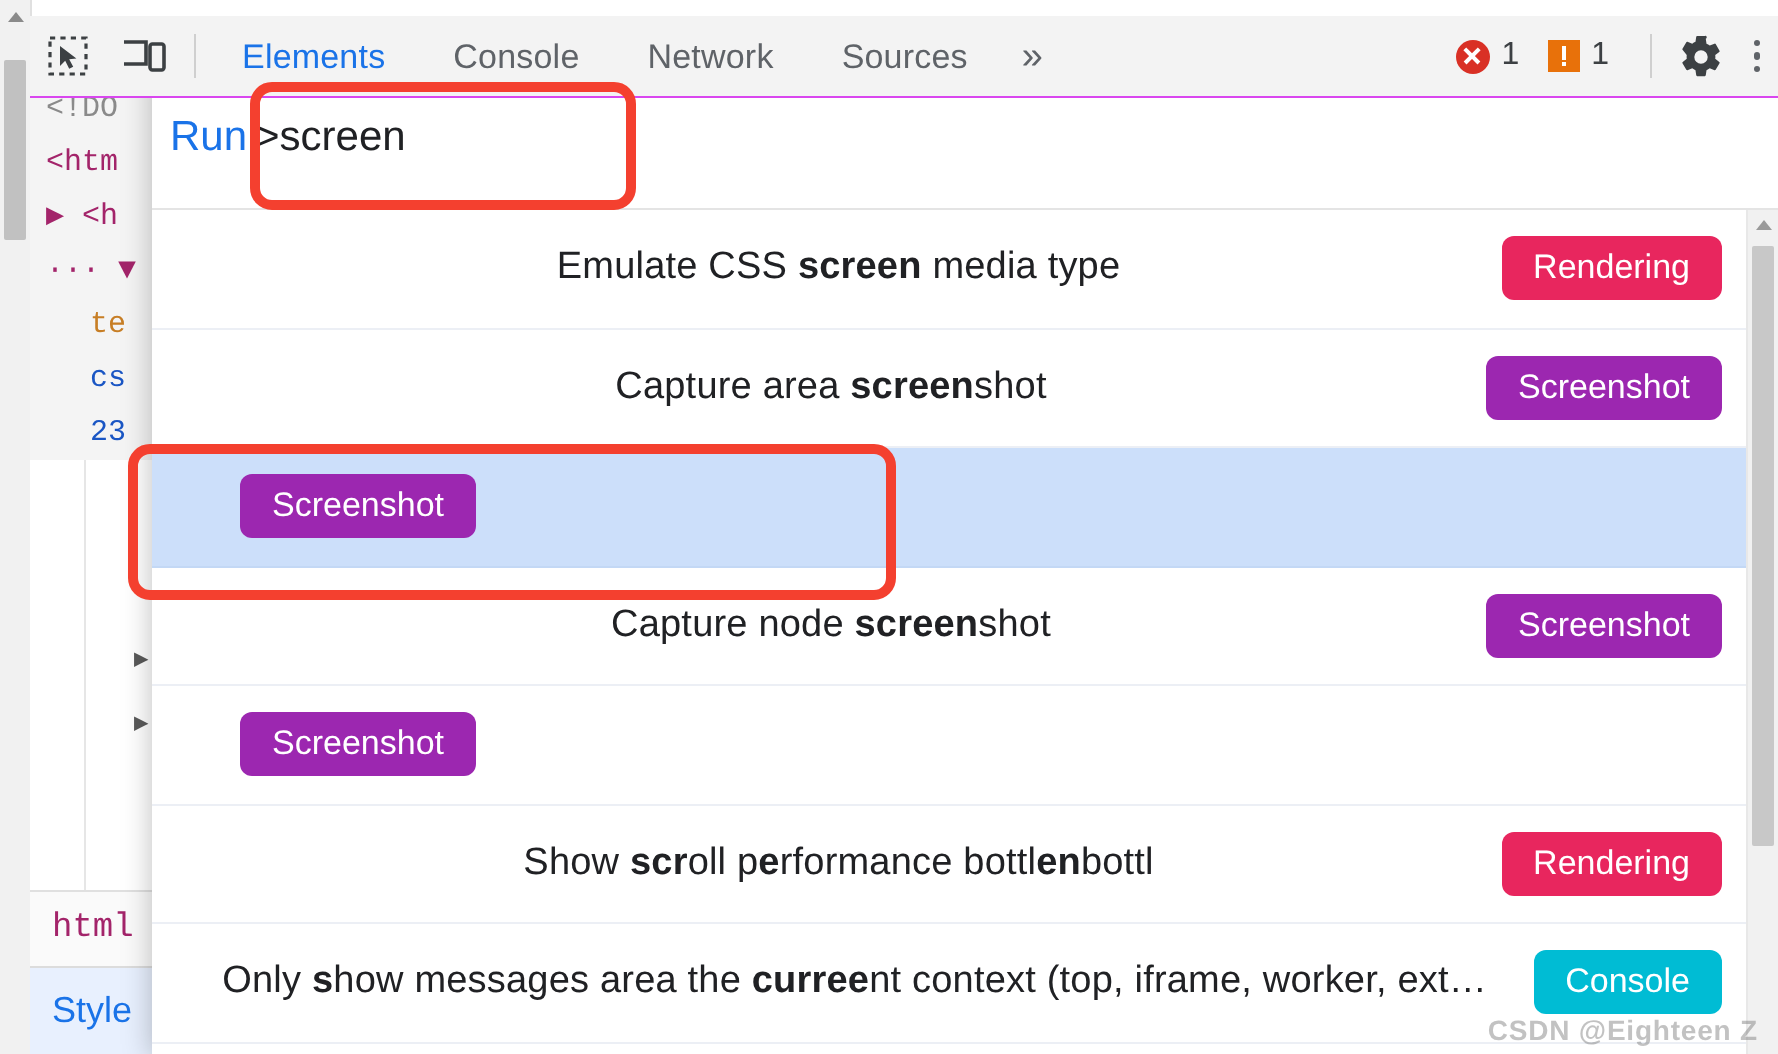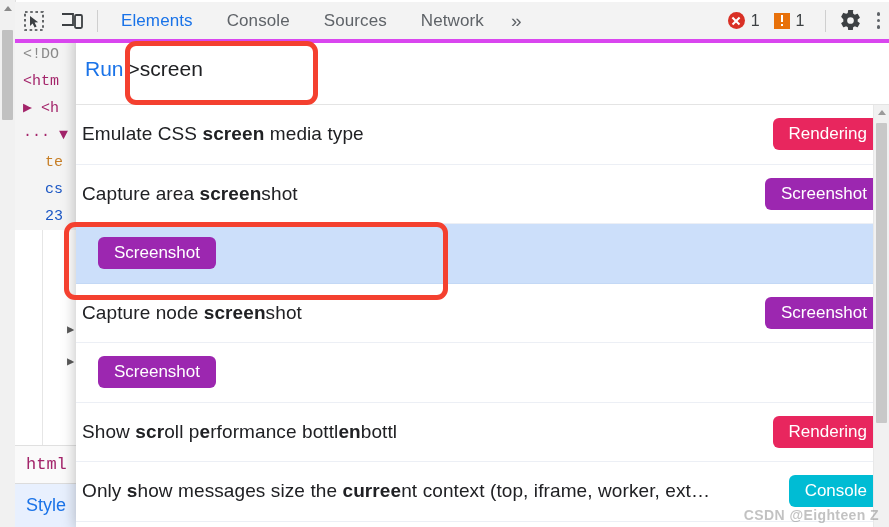--- a/index.html
+++ b/index.html
@@ -40,24 +40,24 @@
     left: 4px; top: 6px;
     width: 0; height: 0;
     border-left: 4px solid transparent;
     border-right: 4px solid transparent;
     border-bottom: 5px solid #8a8a8a;
   }
 
   
   .toolbar {
     position: absolute;
-    left: 15px; top: 2px;
+    left: 15px; top: 8px;
     width: 874px; height: 41px;
     background: #f3f3f3;
-    border-bottom: 4px solid #d946ef;
+    border-bottom: 1px solid #d946ef;
     display: flex;
     align-items: center;
     box-sizing: border-box;
   }
   .tb-icon {
     width: 38px; height: 38px;
     display: flex;
     align-items: center;
     justify-content: center;
     flex: 0 0 auto;
@@ -266,22 +266,23 @@
 
   .cmd-list {
     position: relative;
   }
   .cmd-row {
     position: relative;
     height: 59.5px;
     display: flex;
     align-items: center;
     border-bottom: 1px solid #eceff5;
-    padding: 0 6px;
-    box-sizing: border-box;
+    padding: 0 28px;
+    box-sizing: border-box;
+    text-align: center;
   }
   .cmd-row.selected {
     background: #ccdffa;
     border-bottom-color: #c3d8f5;
   }
   .cmd-text {
     font-size: 19px;
     color: #202124;
     white-space: nowrap;
     overflow: hidden;
@@ -420,21 +421,21 @@
           <span class="badge" style="background: rgb(156, 39, 176);">Screenshot</span>
         </div>
         <div class="cmd-row">
           <span class="badge" style="background: rgb(156, 39, 176);">Screenshot</span>
         </div>
         <div class="cmd-row">
           <div class="cmd-text"><span>Show </span><b>scr</b><span>oll p</span><b>e</b><span>rformance bottl</span><b>en</b><span>bottl</span></div>
           <span class="badge" style="background: rgb(232, 38, 94);">Rendering</span>
         </div>
         <div class="cmd-row">
-          <div class="cmd-text"><span>Only </span><b>s</b><span>how messages size the </span><b>curre</b><b>e</b><span>nt context (top, iframe, worker, ext</span><span>…</span></div>
+          <div class="cmd-text"><span>Only </span><b>s</b><span>how messages area the </span><b>curre</b><b>e</b><span>nt context (top, iframe, worker, ext</span><span>…</span></div>
           <span class="badge" style="background: rgb(0, 188, 212);">Console</span>
         </div>
       </div>
 
     <div class="cmd-scroll">
       <div class="arrow-up"></div>
       <div class="thumb"></div>
     </div>
 
     <div class="watermark">CSDN @Eighteen Z</div>
@@ -453,22 +454,22 @@
       <svg width="24" height="22" viewBox="0 0 24 22">
         <path d="M2 4 H13 V15 H2" fill="none" stroke="#3c4043" stroke-width="1.8"></path>
         <rect x="15" y="5" width="7" height="13" rx="1.2" fill="none" stroke="#3c4043" stroke-width="1.8"></rect>
       </svg>
     </div>
     <div class="tb-sep"></div>
 
     <div class="tabs" id="tab-strip">
         <div class="tab active">Elements</div>
         <div class="tab">Console</div>
+        <div class="tab">Network</div>
         <div class="tab">Sources</div>
-        <div class="tab">Network</div>
         <div class="tab more">»</div>
       </div>
 
     <div class="tb-right">
       <div class="counter">
         <span class="err-dot"></span>
         <span class="num">1</span>
       </div>
       <div class="counter">
         <span class="warn-sq"></span>

